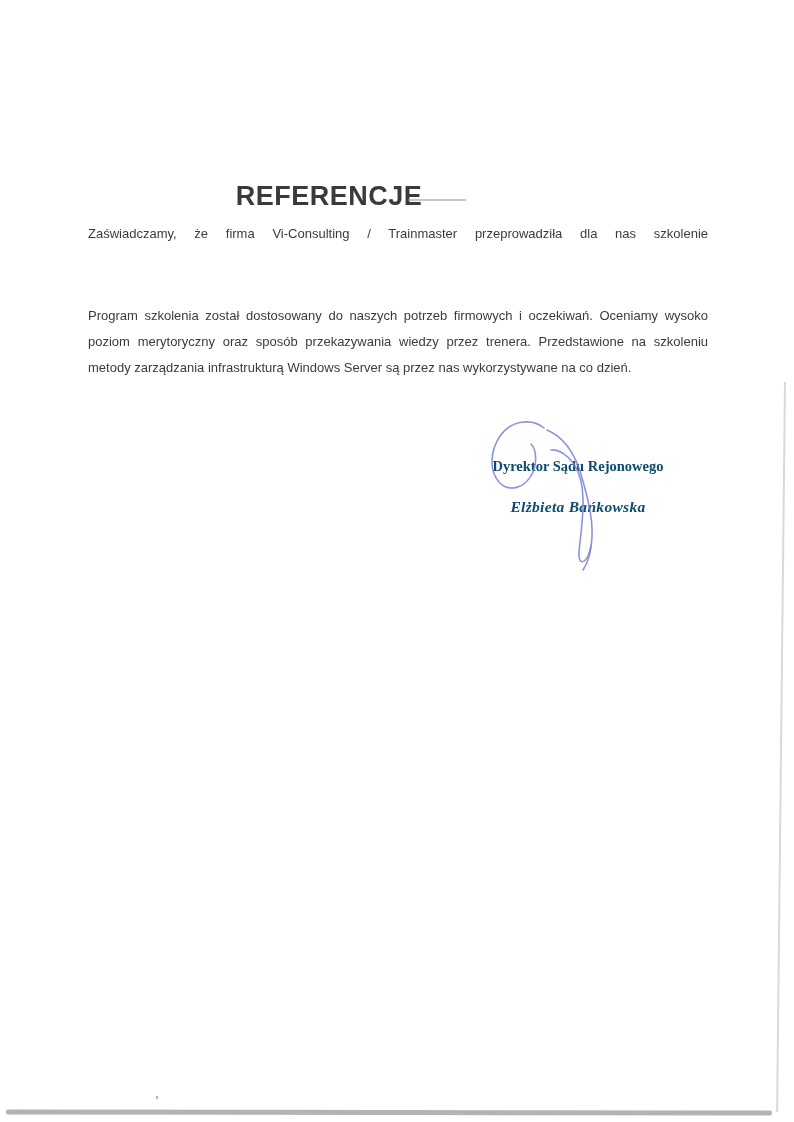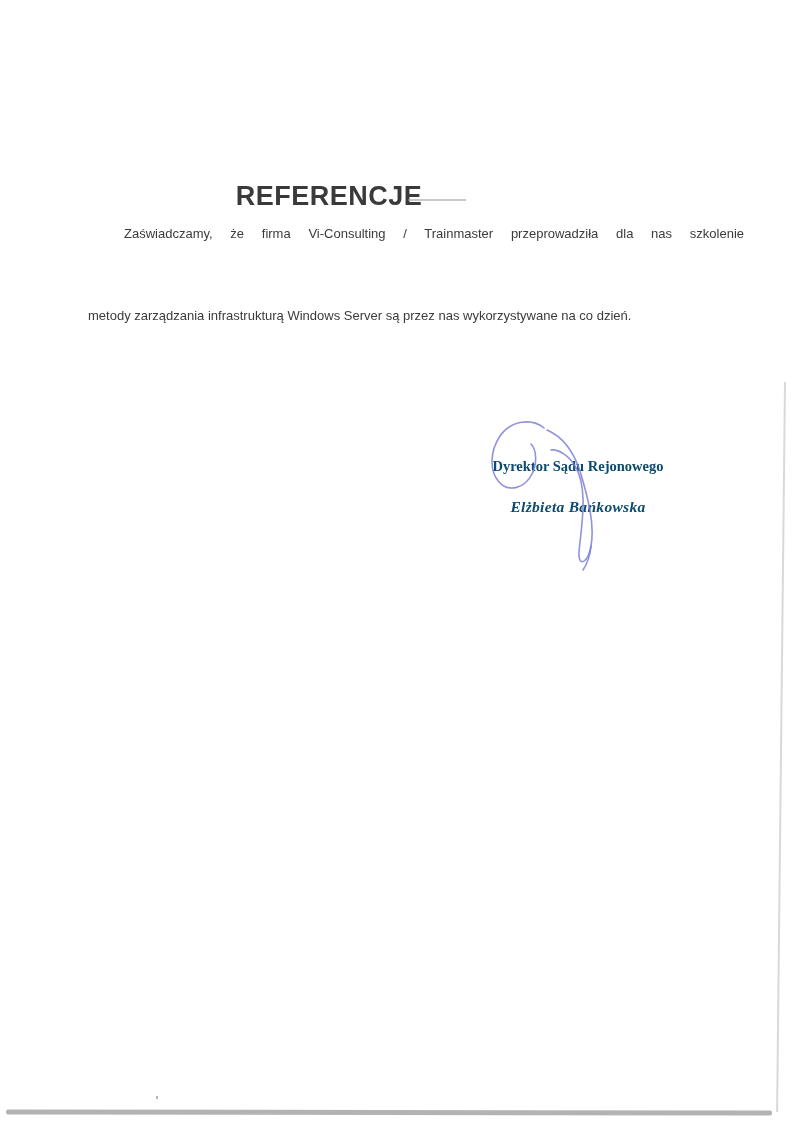--- a/index.html
+++ b/index.html
@@ -18,21 +18,21 @@
     color:#3a3a3a;letter-spacing:.5px;
   }
   .title-underline{
     position:absolute;top:199px;left:408px;width:58px;height:2px;
     background:#9a9a9a;opacity:.55;
   }
   .para{
     position:absolute;left:88px;width:620px;
     color:#3b3b3b;font-size:13px;line-height:26px;
   }
-  .para-1{top:221px;margin-left:36px;}
+  .para-1{top:221px;}
   .para-2{top:303px;}
   .jline{text-align:justify;text-align-last:justify;}
   .jline-last{text-align:justify;text-align-last:left;}
   .stamp{
     position:absolute;left:478px;top:456px;width:200px;
     text-align:center;
     color:#0c4a6e;
     font-family:"Liberation Serif",serif;
     font-weight:bold;
   }
@@ -71,20 +71,22 @@
 <div class="page">
 
   <h1 class="doc-title">REFERENCJE</h1>
   <div class="title-underline"></div>
 
   <div class="para para-1">
     <div class="jline">Zaświadczamy, że firma Vi-Consulting / Trainmaster przeprowadziła dla nas szkolenie</div>
   </div>
 
   <div class="para para-2">
+    <div class="jline">Program szkolenia został dostosowany do naszych potrzeb firmowych i oczekiwań. Oceniamy wysoko</div>
+    <div class="jline">poziom merytoryczny oraz sposób przekazywania wiedzy przez trenera. Przedstawione na szkoleniu</div>
     <div class="jline-last">metody zarządzania infrastrukturą Windows Server są przez nas wykorzystywane na co dzień.</div>
   </div>
 
   <div class="stamp">
     <div class="stamp-role">Dyrektor Sądu Rejonowego</div>
     <div class="stamp-name">Elżbieta Bańkowska</div>
   </div>
 
   <svg class="signature-svg" viewBox="0 0 145 155" xmlns="http://www.w3.org/2000/svg">
     <path d="M57,12 C45,2 24,4 13,20 C3,35 2,55 12,66 C22,77 38,72 45,58 C50,48 50,34 44,28"></path>

